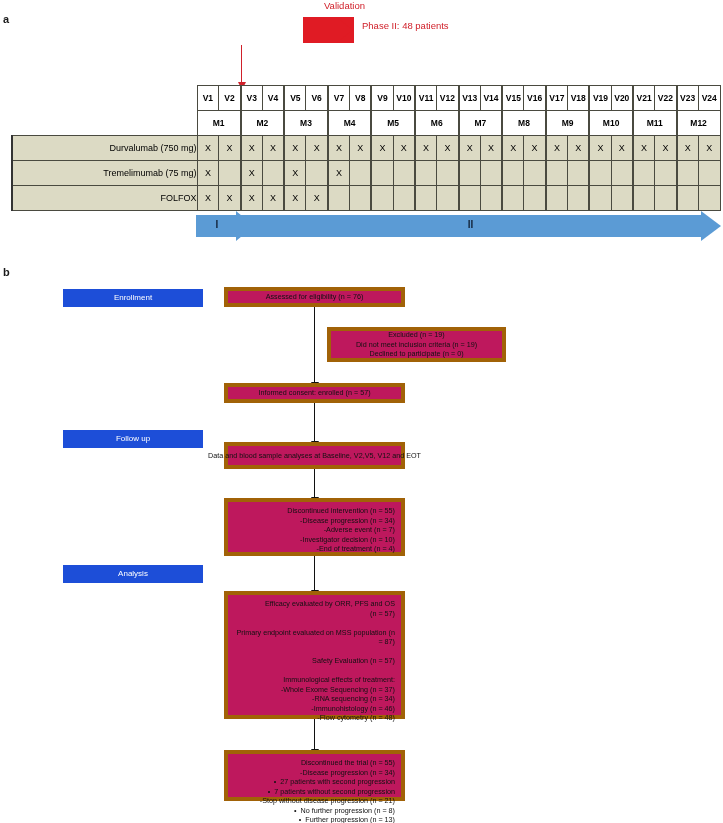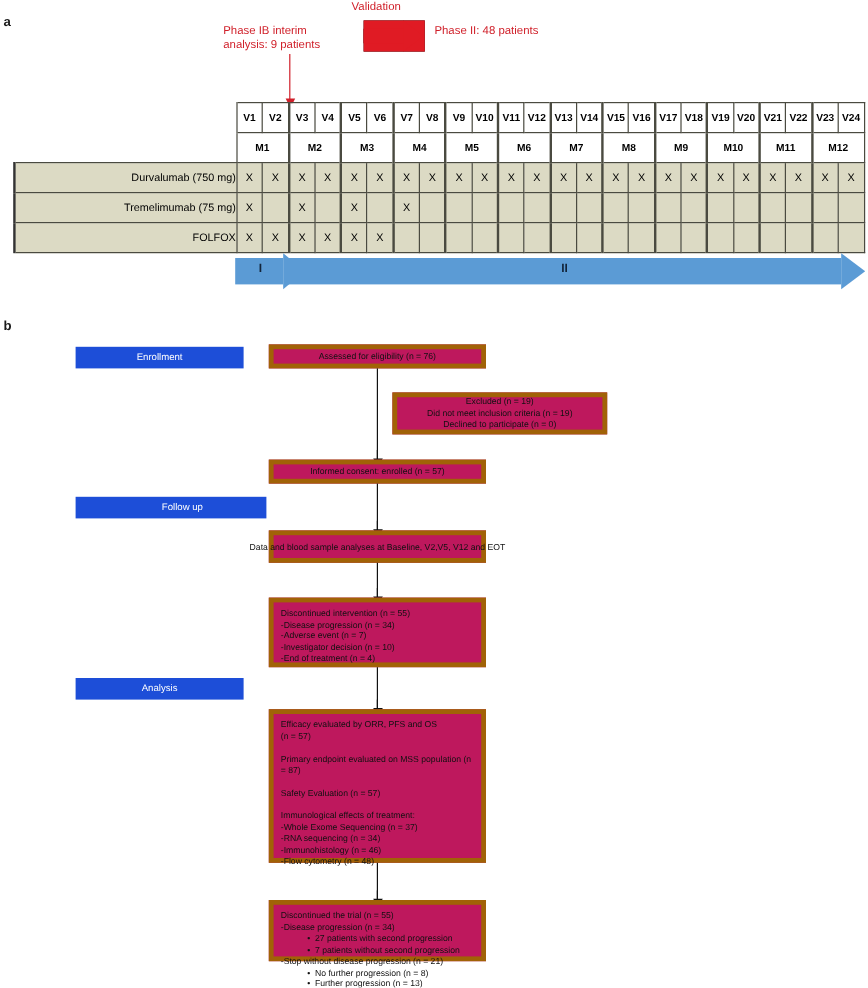--- a/index.html
+++ b/index.html
@@ -23,21 +23,21 @@
   }
 
   
   #panel-a { position: absolute; left: 0; top: 0; width: 723px; height: 258px; }
 
   .ann-text {
     position: absolute;
     color: #d0202a;
     font-size: 9.5px;
     line-height: 12px;
-    text-align: left;
+    text-align: right;
     white-space: pre-line;
   }
   .ann-arrow-down {
     position: absolute;
     width: 1px;
     background: #d0202a;
   }
   .ann-arrow-down::after {
     content: "";
     position: absolute;
@@ -135,21 +135,21 @@
   .flow-box {
     position: absolute;
     border: 4px solid #a16207;
     background: #be185d;
     font-size: 7.2px;
     line-height: 9.5px;
     color: #111;
     box-sizing: border-box;
   }
   .flow-box.center { text-align: center; display: flex; align-items: center; justify-content: center; padding: 2px 4px; }
-  .flow-box.left { text-align: left; padding: 4px 6px; }
+  .flow-box.left { text-align: right; padding: 4px 6px; }
   .flow-box .ln { display: block; white-space: pre; }
   .flow-box .bul { display: block; white-space: pre; padding-left: 22px; }
   .flow-box .bul::before { content: "\2022   "; }
   .connector {
     position: absolute;
     width: 1.4px;
     background: #111;
   }
   .connector.arrow::after {
     content: "";
@@ -161,22 +161,20 @@
     border-top: 7px solid #111;
   }
 </style>
 </head>
 <body>
 
 <div id="panel-a">
 
   <div class="panel-letter" style="left:3px; top:13px;">a</div>
 
-  <div class="ann-text" style="left:186px; top:20px; width:110px;">Phase IB interim
-analysis: 9 patients</div>
 
   <div class="ann-arrow-down" style="left:241px; top:45px; height:38px;"></div>
 
   <div class="ann-text" style="left:293px; top:0px; width:72px;">Validation</div>
 
   <div class="red-block-arrow" style="left:303px; top:17px; width:51px; height:26px;">
     <div class="shaft"></div>
     <div class="head"></div>
   </div>
 
@@ -326,21 +324,21 @@
     <div class="tip" style="left:461px; border-left-width:20px;"></div>
     <div class="plabel" style="width:461px;">II</div>
   </div>
 </div>
 
 <div id="panel-b">
 
   <div class="panel-letter" style="left:3px; top:4px;">b</div>
 
   <div class="stage-label" style="top:27px;">Enrollment</div>
-  <div class="stage-label" style="top:152px;padding-left:19px;">Follow up</div>
+  <div class="stage-label" style="top:168px;">Follow up</div>
   <div class="stage-label" style="top:303px;">Analysis</div>
 
   <div class="flow-box center" style="left:224px; top:25px; width:181px; height:20px;">
     <span>Assessed for eligibility (n = 76)</span>
   </div>
 
   <div class="connector" style="left:314px; top:45px; height:76px;"></div>
   <div class="connector arrow" style="left:314px; top:113px; height:8px;"></div>
 
   <div class="flow-box center" style="left:327px; top:65px; width:179px; height:35px; flex-direction:column;">

